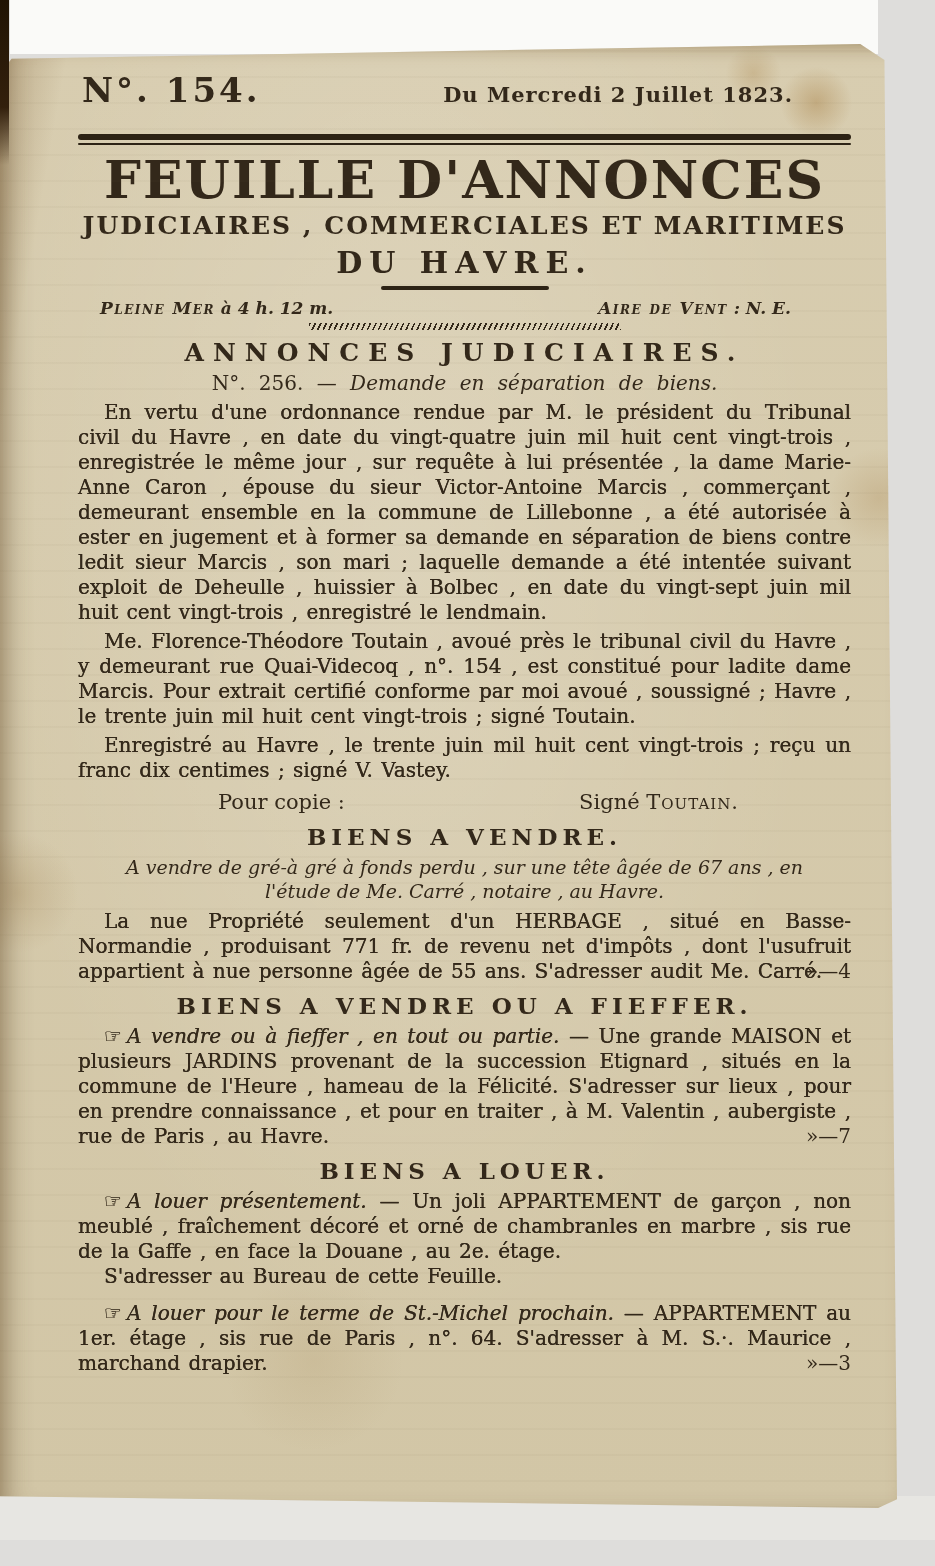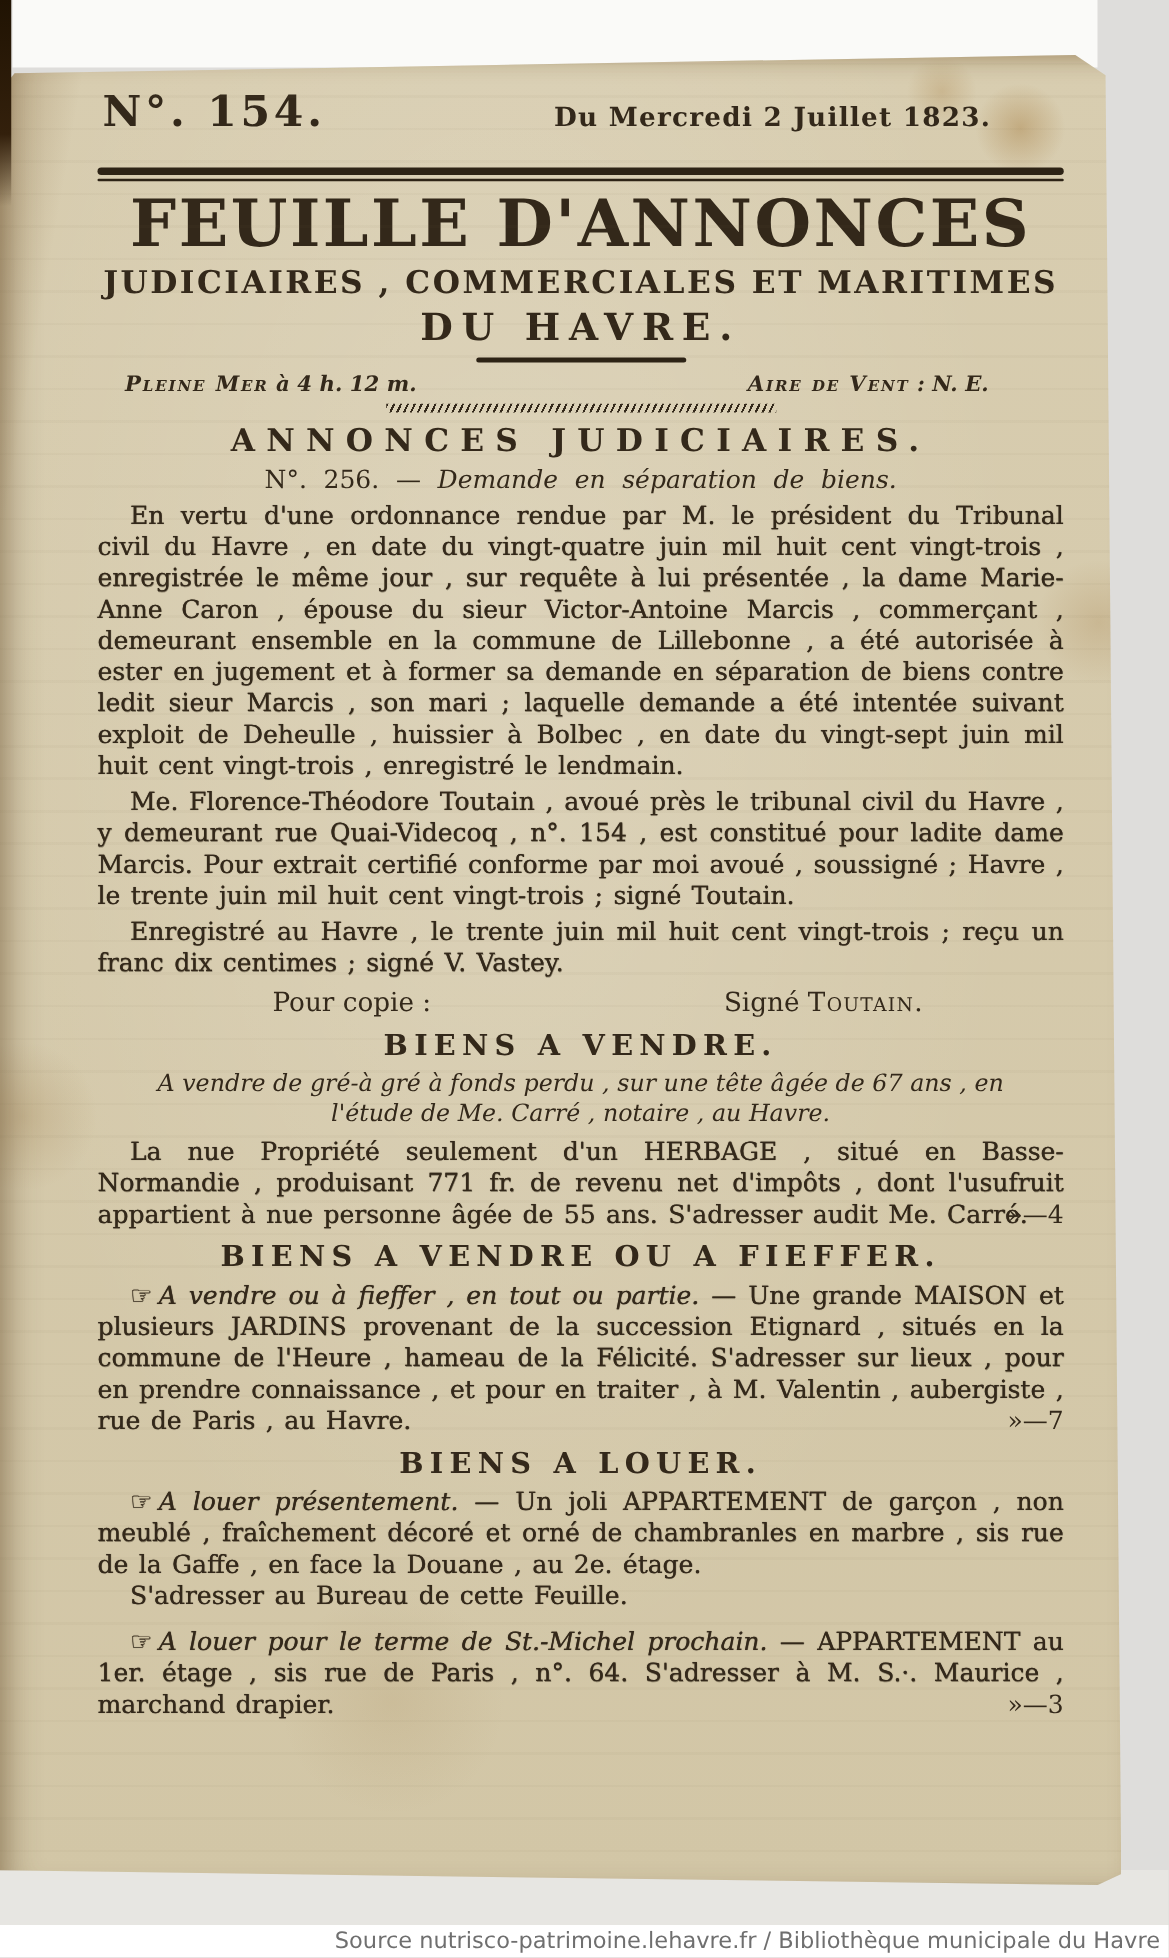--- a/index.html
+++ b/index.html
@@ -155,17 +155,14 @@
       <div class="annonce gap">
         <p class="body"><span class="manicule">☞</span><span class="lead">A louer pour le terme de St.-Michel prochain.</span><span> — APPARTEMENT au 1er. étage , sis rue de Paris , n°. 64. S'adresser à M. S.·. Maurice , marchand drapier.</span></p>
         <span class="ref">»—3</span>
       </div>
 
     </div>
   </div>
 
   <div class="binding-strip"></div>
 
-  <div class="attribution">
-    <span>Source nutrisco-patrimoine.lehavre.fr / Bibliothèque municipale du Havre</span>
-  </div>
 
 </div>
 
 </body></html>

